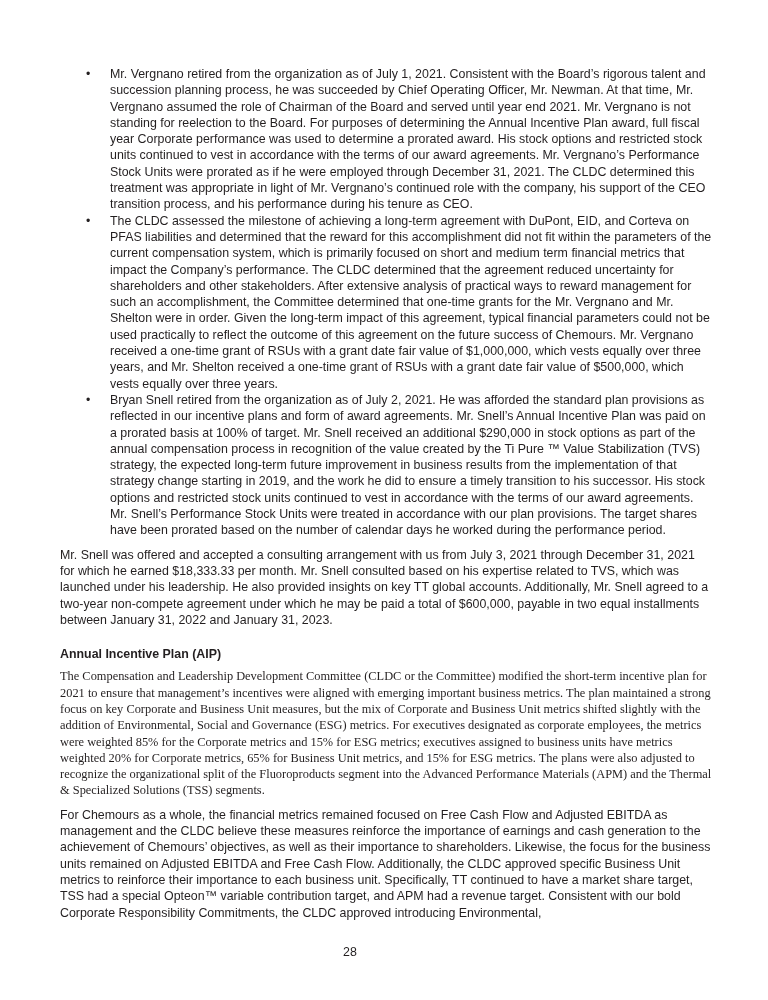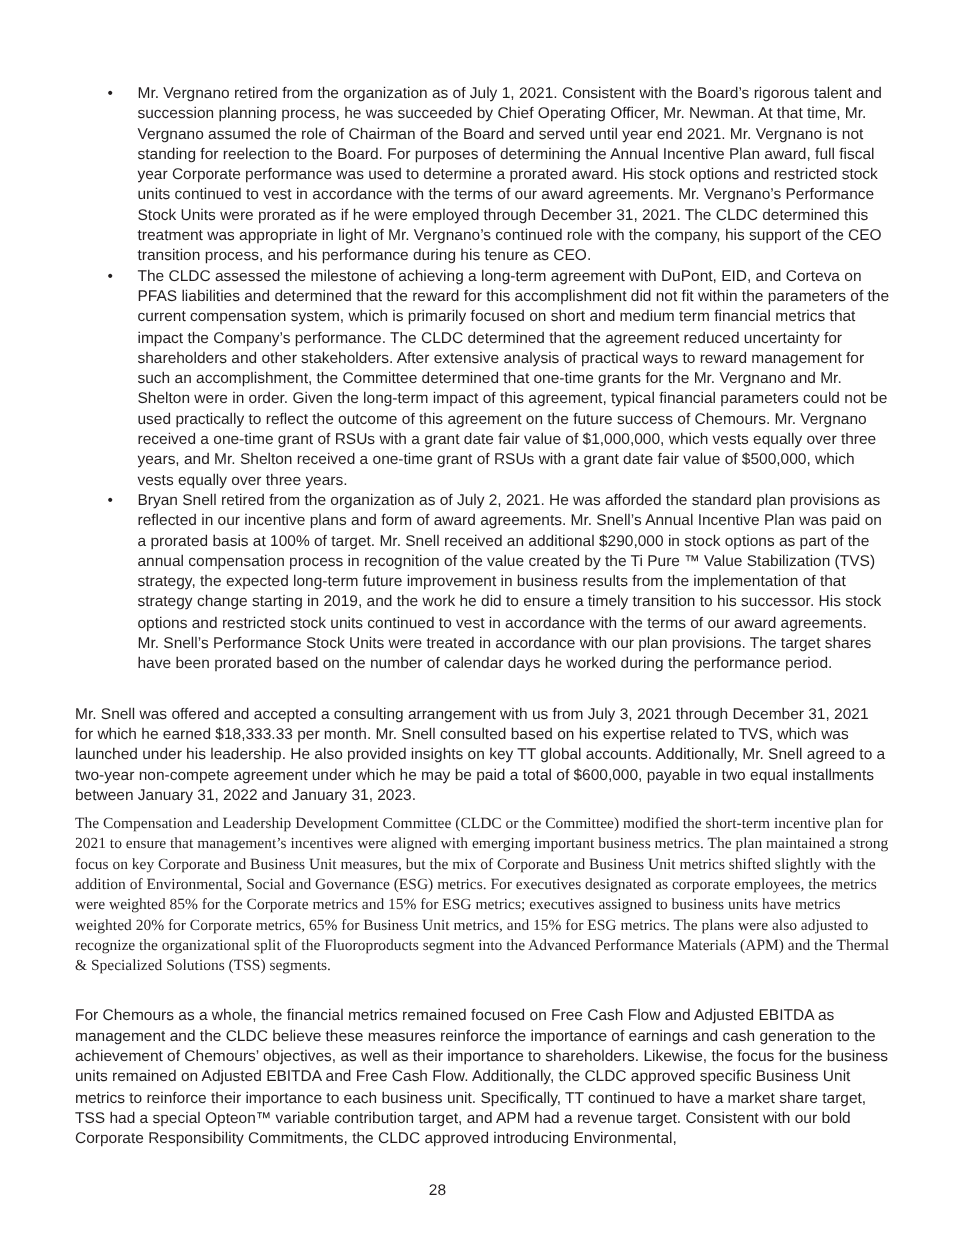--- a/index.html
+++ b/index.html
@@ -30,21 +30,21 @@
       margin: 0;
     }
     ul.bullets li .bullet {
       position: absolute;
       left: 26px;
       top: 0;
     }
     p {
       margin: 0;
     }
-    .para { margin-top: 24px; }
+    .para { margin-top: 8px; }
     .heading {
       font-weight: bold;
       margin-top: 18px;
     }
     .after-heading { margin-top: 6px; font-family: Liberation Serif, serif; }
     .page-number {
       position: absolute;
       top: 944px;
       left: 0;
       width: 700px;
@@ -66,17 +66,18 @@
       <span>The CLDC assessed the milestone of achieving a long-term agreement with DuPont, EID, and Corteva on PFAS liabilities and determined that the reward for this accomplishment did not fit within the parameters of the current compensation system, which is primarily focused on short and medium term financial metrics that impact the Company’s performance. The CLDC determined that the agreement reduced uncertainty for shareholders and other stakeholders. After extensive analysis of practical ways to reward management for such an accomplishment, the Committee determined that one-time grants for the Mr. Vergnano and Mr. Shelton were in order. Given the long-term impact of this agreement, typical financial parameters could not be used practically to reflect the outcome of this agreement on the future success of Chemours. Mr. Vergnano received a one-time grant of RSUs with a grant date fair value of $1,000,000, which vests equally over three years, and Mr. Shelton received a one-time grant of RSUs with a grant date fair value of $500,000, which vests equally over three years.</span>
     </li>
     <li>
       <span class="bullet">•</span>
       <span>Bryan Snell retired from the organization as of July 2, 2021. He was afforded the standard plan provisions as reflected in our incentive plans and form of award agreements. Mr. Snell’s Annual Incentive Plan was paid on a prorated basis at 100% of target. Mr. Snell received an additional $290,000 in stock options as part of the annual compensation process in recognition of the value created by the Ti Pure ™ Value Stabilization (TVS) strategy, the expected long-term future improvement in business results from the implementation of that strategy change starting in 2019, and the work he did to ensure a timely transition to his successor. His stock options and restricted stock units continued to vest in accordance with the terms of our award agreements. Mr. Snell’s Performance Stock Units were treated in accordance with our plan provisions. The target shares have been prorated based on the number of calendar days he worked during the performance period.</span>
     </li>
   </ul>
 
   <p class="para">Mr. Snell was offered and accepted a consulting arrangement with us from July 3, 2021 through December 31, 2021 for which he earned $18,333.33 per month. Mr. Snell consulted based on his expertise related to TVS, which was launched under his leadership. He also provided insights on key TT global accounts. Additionally, Mr. Snell agreed to a two-year non-compete agreement under which he may be paid a total of $600,000, payable in two equal installments between January 31, 2022 and January 31, 2023.</p>
 
+  <p class="heading">Annual Incentive Plan (AIP)</p>
   <p class="after-heading">The Compensation and Leadership Development Committee (CLDC or the Committee) modified the short-term incentive plan for 2021 to ensure that management’s incentives were aligned with emerging important business metrics. The plan maintained a strong focus on key Corporate and Business Unit measures, but the mix of Corporate and Business Unit metrics shifted slightly with the addition of Environmental, Social and Governance (ESG) metrics. For executives designated as corporate employees, the metrics were weighted 85% for the Corporate metrics and 15% for ESG metrics; executives assigned to business units have metrics weighted 20% for Corporate metrics, 65% for Business Unit metrics, and 15% for ESG metrics. The plans were also adjusted to recognize the organizational split of the Fluoroproducts segment into the Advanced Performance Materials (APM) and the Thermal &amp; Specialized Solutions (TSS) segments.</p>
   <p class="para">For Chemours as a whole, the financial metrics remained focused on Free Cash Flow and Adjusted EBITDA as management and the CLDC believe these measures reinforce the importance of earnings and cash generation to the achievement of Chemours’ objectives, as well as their importance to shareholders. Likewise, the focus for the business units remained on Adjusted EBITDA and Free Cash Flow. Additionally, the CLDC approved specific Business Unit metrics to reinforce their importance to each business unit. Specifically, TT continued to have a market share target, TSS had a special Opteon™ variable contribution target, and APM had a revenue target. Consistent with our bold Corporate Responsibility Commitments, the CLDC approved introducing Environmental,</p>
 </div>
 
 <div class="page-number">28</div>
 
 </body></html>

